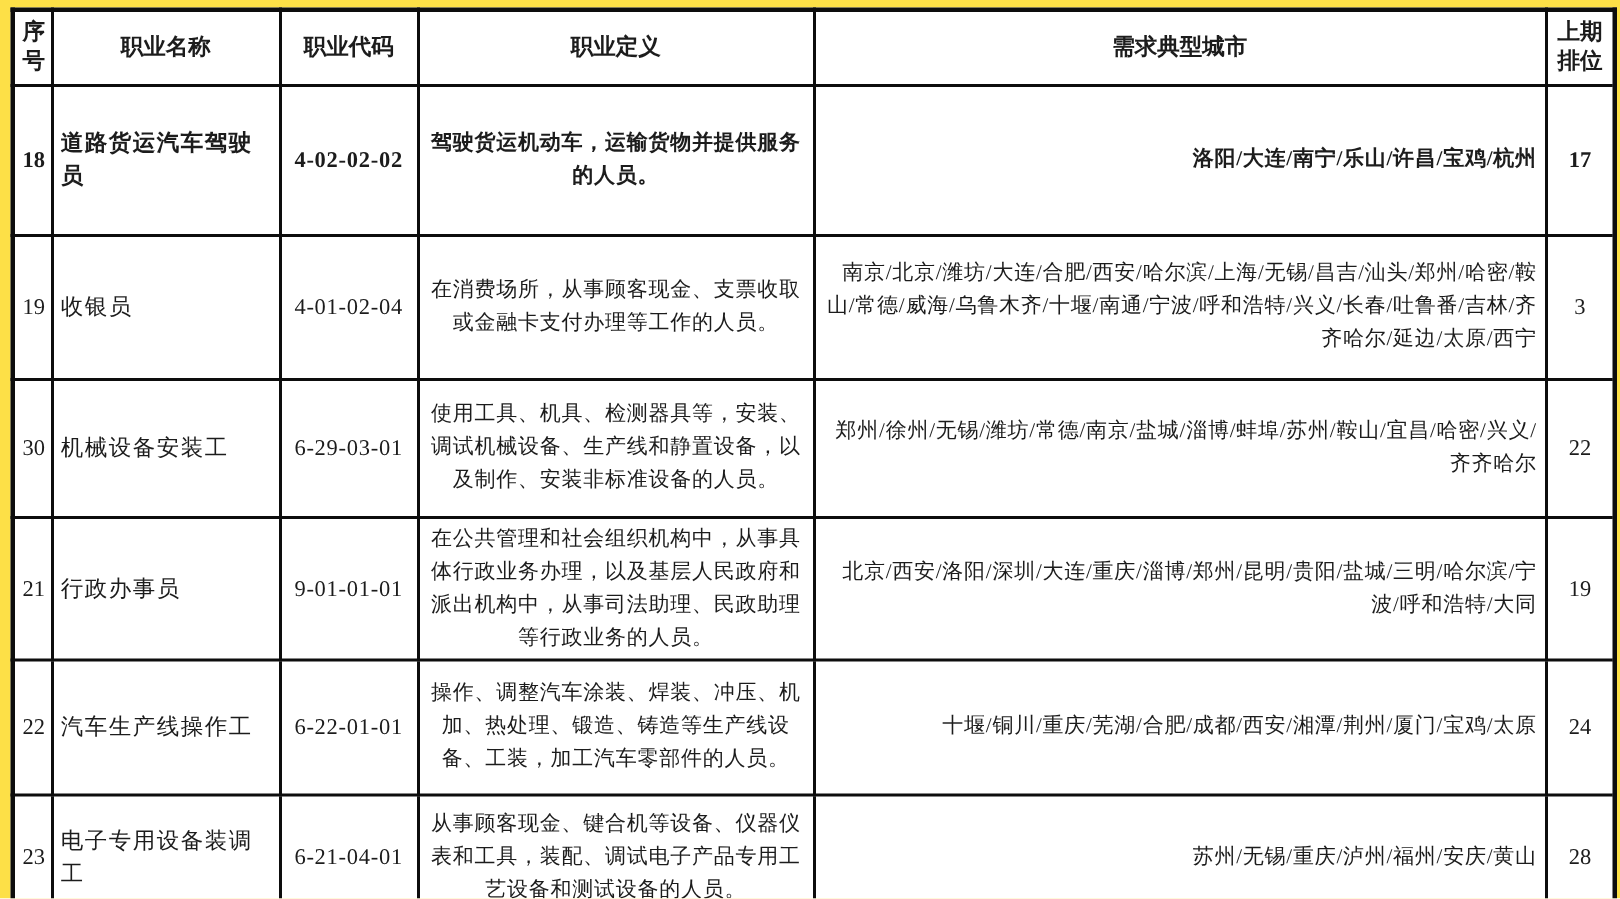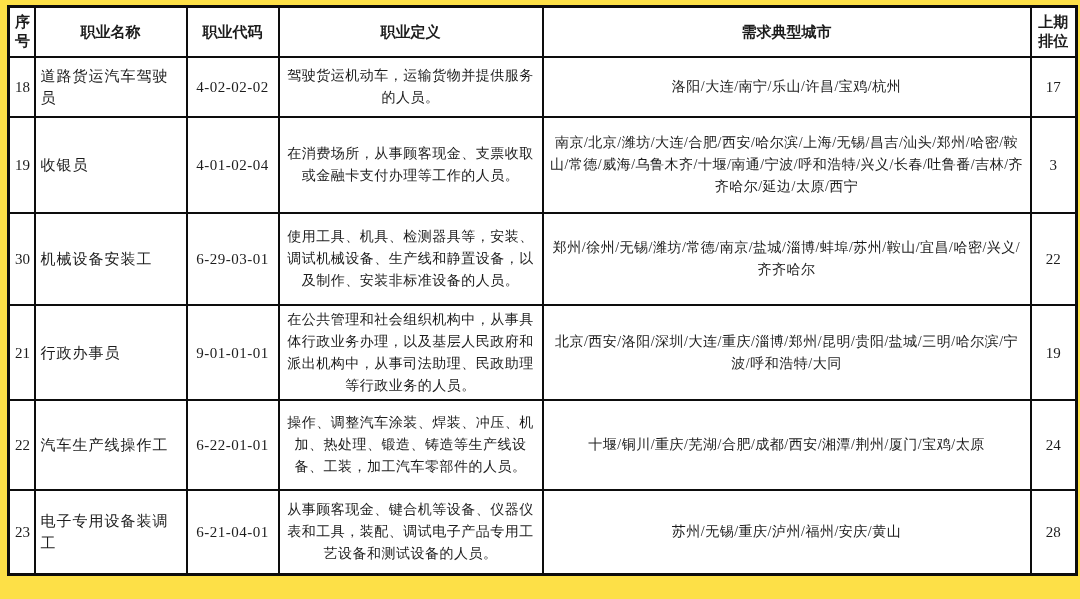--- a/index.html
+++ b/index.html
@@ -32,23 +32,23 @@
     line-height:19px;
     text-align:center;
     padding:2px 2px;
     height:44px;
   }
   td{font-size:14px;line-height:22px;}
   td.c-no{text-align:center;font-size:15px;padding:2px 1px;}
   td.c-name{text-align:left;font-size:15px;letter-spacing:1px;padding-left:4px;}
   td.c-code{text-align:center;font-size:15px;letter-spacing:0.5px;margin-left:27px;}
   td.c-def{text-align:center;letter-spacing:0.5px;}
-  td.c-cities{text-align:center;letter-spacing:0.5px;}
+  td.c-cities{text-align:right;letter-spacing:0.5px;}
   td.c-rank{text-align:center;font-size:15px;padding:2px 2px;}
-  tr.r18{height:60px;}
+  tr.r18{height:100px;font-weight:bold;}
   tr.r19{height:96px;}
   tr.r20{height:92px;}
   tr.r21{height:95px;}
   tr.r22{height:90px;}
   tr.r23{height:84px;}
 </style>
 </head>
 <body>
 
 <div class="page">

